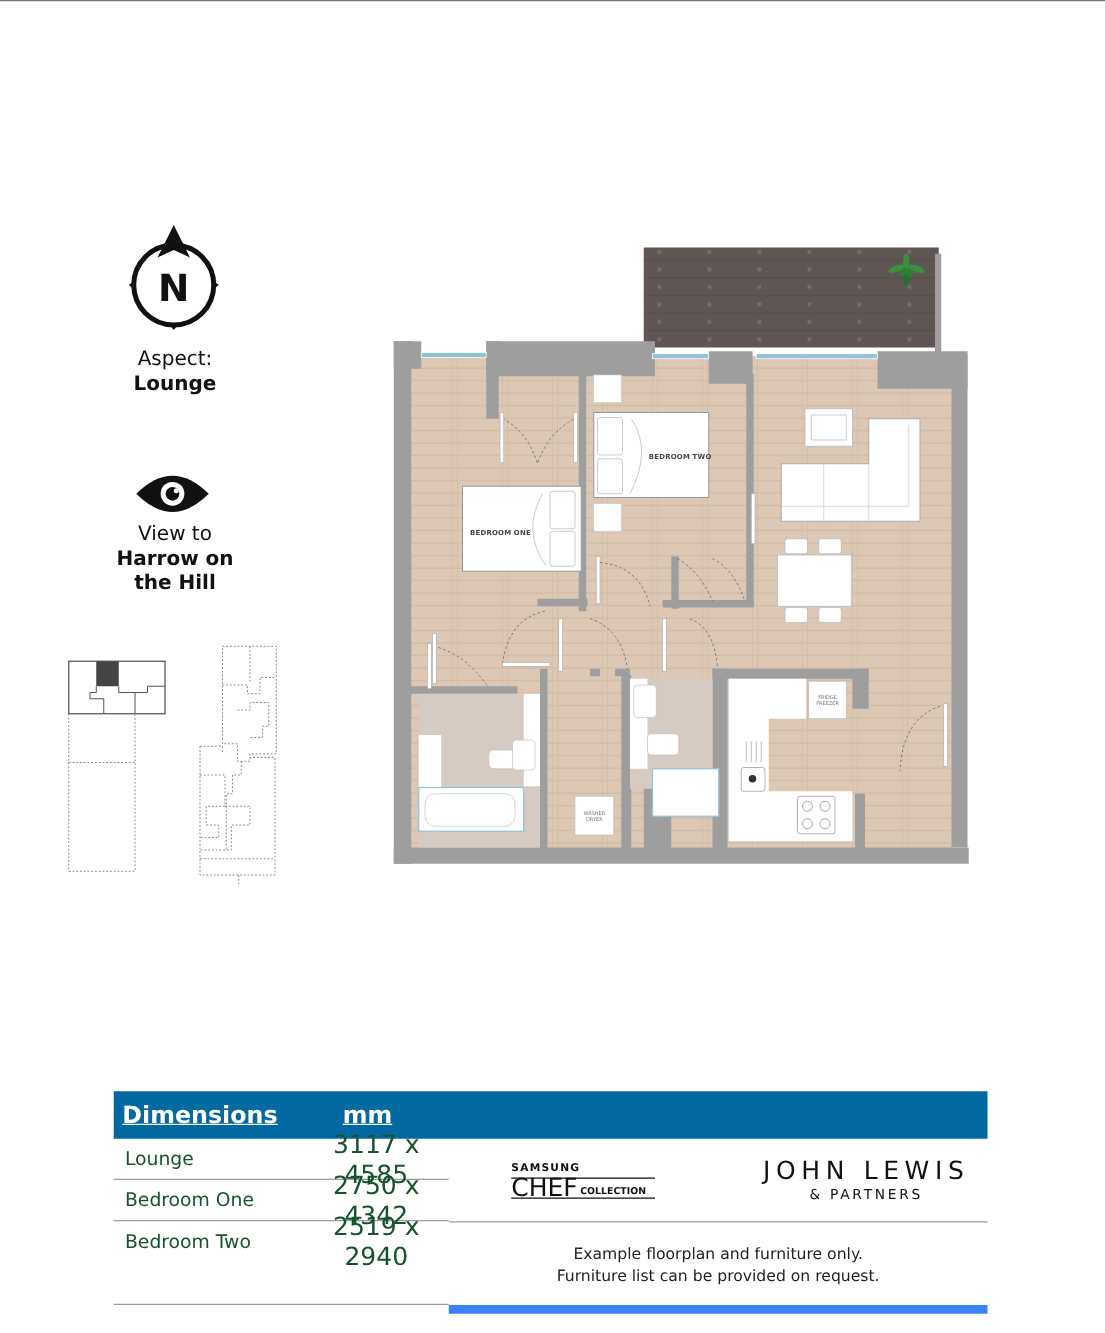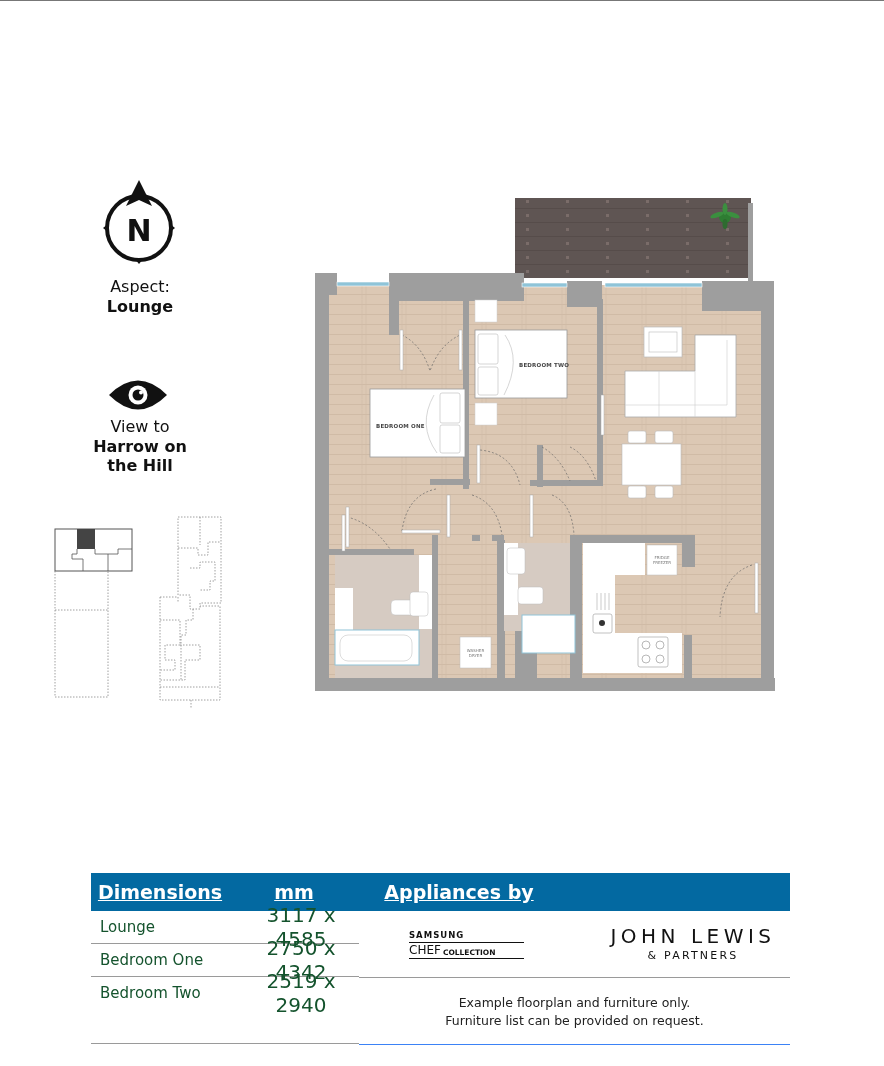--- a/index.html
+++ b/index.html
@@ -26,27 +26,27 @@
   .th.c2 { width: 130px; }
   .th.c3 { width: 200px; }
   .th.c4 { width: 231px; }
 
   .dims { position: absolute; left: 91px; top: 911px; width: 268px; }
   .dim-row { display: flex; height: 32px; border-bottom: 1px solid #9a9a9a; align-items: center; font-size: 15px; color: #14532d; }
   .dim-row .name { width: 148px; padding-left: 9px; }
   .dim-row .val { width: 120px; text-align: center; font-size: 20px; }
 
   .right-top { position: absolute; left: 359px; top: 911px; width: 431px; height: 66px; border-bottom: 1px solid #9a9a9a; }
-  .right-bottom { position: absolute; left: 359px; top: 978px; width: 431px; height: 66px; border-bottom: 1px solid #3b82f6; }
+  .right-bottom { position: absolute; left: 359px; top: 978px; width: 431px; height: 66px; border-bottom: 7px solid #3b82f6; }
   .left-last { position: absolute; left: 91px; top: 1043px; width: 268px; height: 1px; background: #9a9a9a; }
 
   .samsung { position: absolute; left: 50px; top: 19px; width: 120px; }
   .samsung .brand { font-size: 8.5px; font-weight: bold; letter-spacing: 1px; line-height: 10px; }
   .samsung .chef { display: flex; align-items: flex-end; border-top: 1.5px solid #111; border-bottom: 1.5px solid #111; margin-top: 2px; width: 115px; padding: 0; height: 15px; }
-  .samsung .chef .big { font-size: 12px; line-height: 15px; }
+  .samsung .chef .big { font-size: 20px; line-height: 15px; }
   .samsung .chef .small { font-size: 7.5px; font-weight: bold; line-height: 9px; margin-left: 2px; padding-bottom: 1px; }
 
   .jl { position: absolute; left: 232px; top: 13px; width: 180px; text-align: center; margin-left: 12px; }
   .jl .name { font-size: 20px; letter-spacing: 4.5px; line-height: 24px; color: #111; }
   .jl .partners { font-size: 11px; letter-spacing: 2.2px; line-height: 14px; margin-top: 1px; }
 
   .note { position: absolute; left: 0; top: 16px; width: 431px; text-align: center; font-size: 12.5px; line-height: 18px; color: #222; }
 </style>
 </head>
 <body>
@@ -256,21 +256,20 @@
     <rect x="218" y="300" width="3" height="42"></rect>
     <rect x="443" y="368" width="3" height="50"></rect>
     <rect x="289" y="200" width="3" height="40"></rect>
   </g>
 </svg>
 
 <div class="table">
   <div class="thead">
     <div class="th c1">Dimensions</div>
     <div class="th c2">mm</div>
-    <div class="th c3">Appliances by</div>
   </div>
 </div>
 
 <div class="dims">
   <div class="dim-row">
     <span class="name">Lounge</span>
     <span class="val">3117 x 4585</span>
   </div>
   <div class="dim-row">
     <span class="name">Bedroom One</span>

